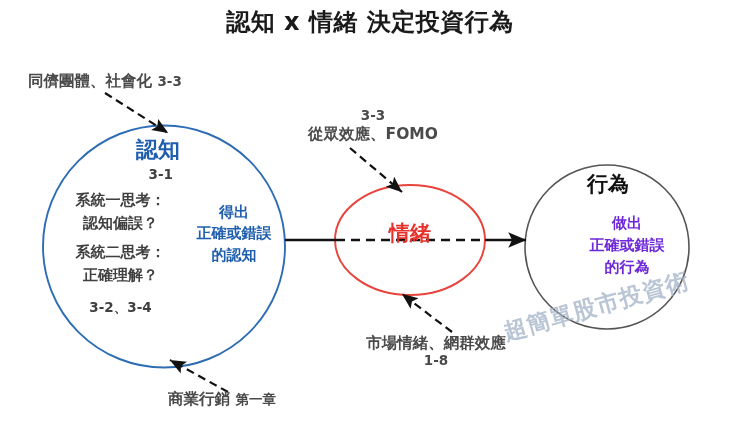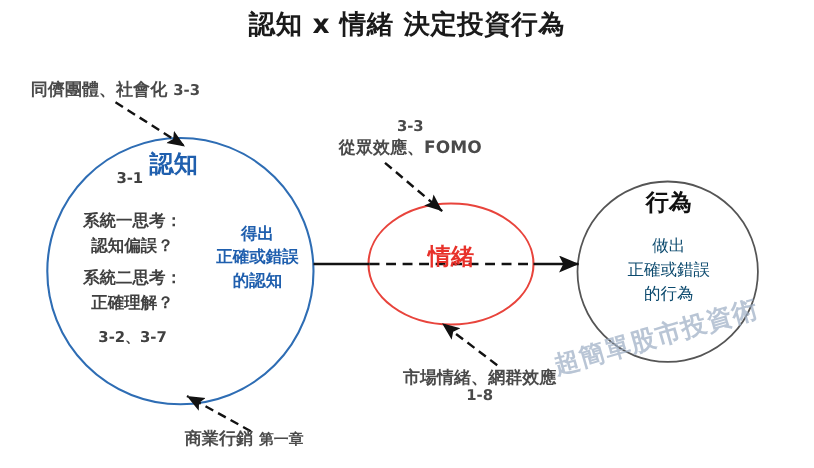--- a/index.html
+++ b/index.html
@@ -92,25 +92,26 @@
   #cog-title {
     left: 93px;
     top: 137px;
     width: 130px;
     font-size: 22px;
     font-weight: bold;
     color: #1F5FAE;
   }
   #cog-ref1 {
     left: 63px;
-    top: 155px;
+    top: 167px;
     width: 110px;
     font-size: 13.5px;
     font-weight: bold;
     color: #404040;
+    text-align: right;
   }
   #cog-body {
     left: 48px;
     top: 189px;
     width: 145px;
     font-size: 15px;
     font-weight: bold;
     color: #404040;
     line-height: 1.5;
   }
@@ -151,26 +152,26 @@
   
   #beh-title {
     left: 548px;
     top: 172px;
     width: 120px;
     font-size: 21px;
     font-weight: bold;
     color: #111111;
   }
   #beh-body {
-    left: 540px;
+    left: 559px;
     top: 213px;
     width: 136px;
     font-size: 15px;
-    font-weight: normal;
-    color: #0c4a6e;
+    font-weight: bold;
+    color: #6d28d9;
     line-height: 1.45;
   }
 
   
   #watermark {
     position: absolute;
     left: 500px;
     top: 318px;
     font-size: 23px;
     font-weight: bold;
@@ -222,21 +223,21 @@
 
   <div class="txt" id="title">認知 x 情緒 決定投資行為</div>
   <div class="txt" id="cog-ref1">3-1</div>
   <div class="txt" id="cog-body">
     <span>系統一思考：</span><br>
     <span>認知偏誤？</span>
     <span class="gap"></span>
     <span>系統二思考：</span><br>
     <span>正確理解？</span>
   </div>
-  <div class="txt" id="cog-ref2">3-2、3-7</div>
+  <div class="txt" id="cog-ref2">3-2、3-4</div>
   <div class="txt" id="cog-out">
     <span>得出</span><br>
     <span>正確或錯誤</span><br>
     <span>的認知</span>
   </div>
 
   <div class="txt" id="emo-title">情緒</div>
 
   <div class="txt" id="beh-title">行為</div>
   <div class="txt" id="beh-body">

